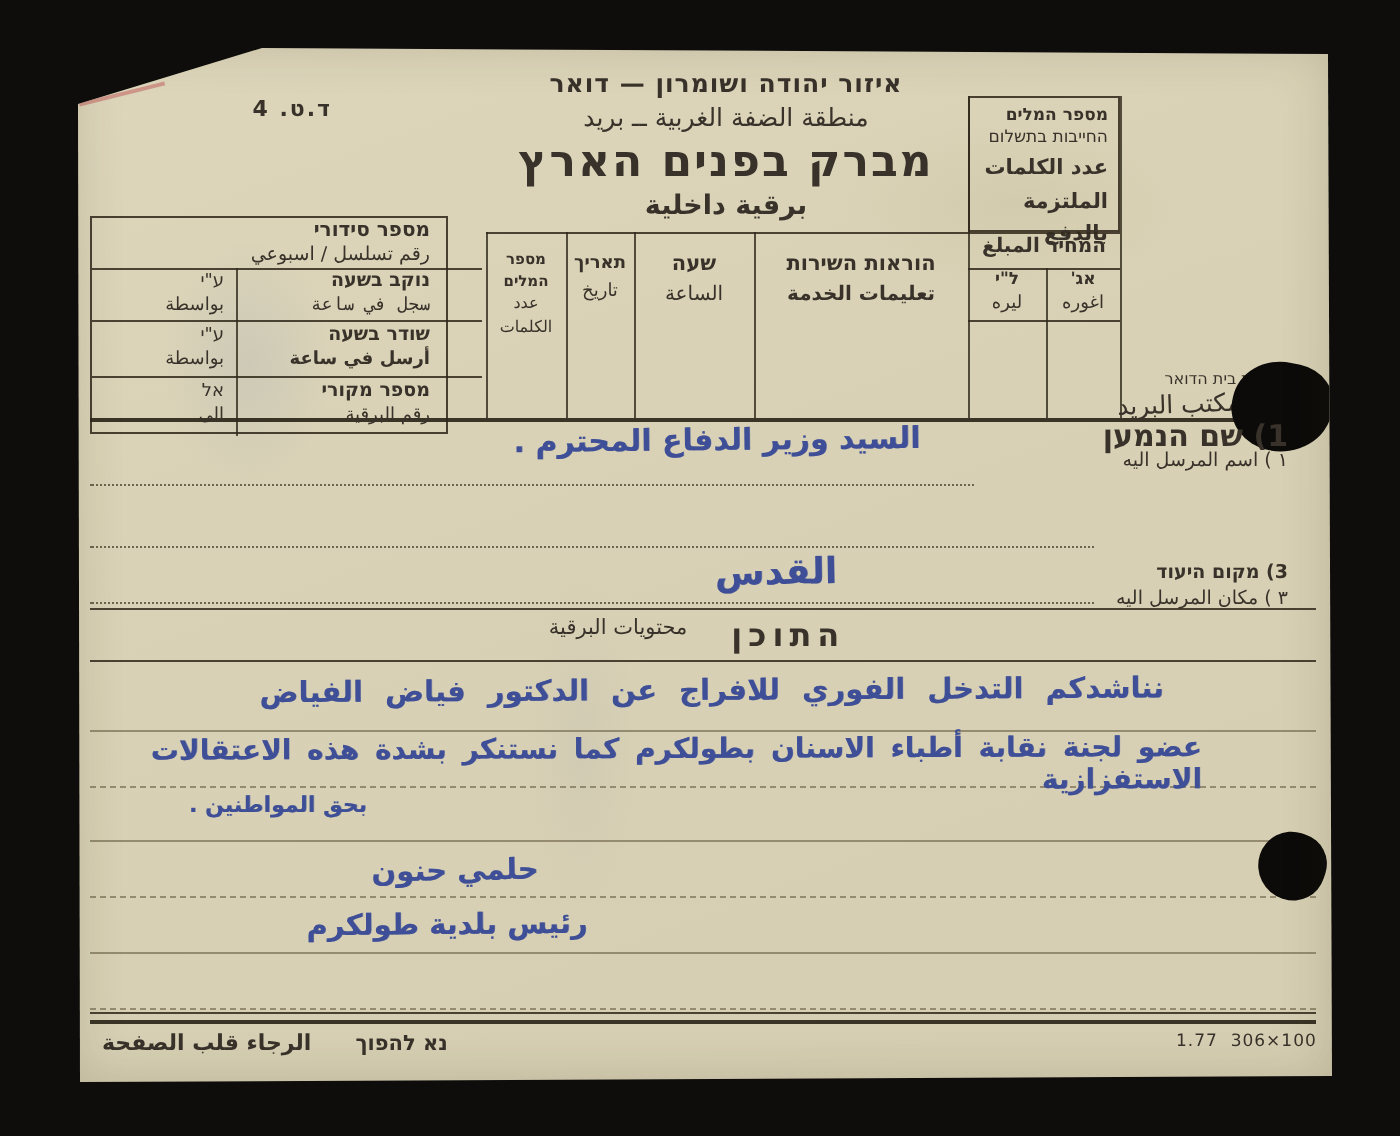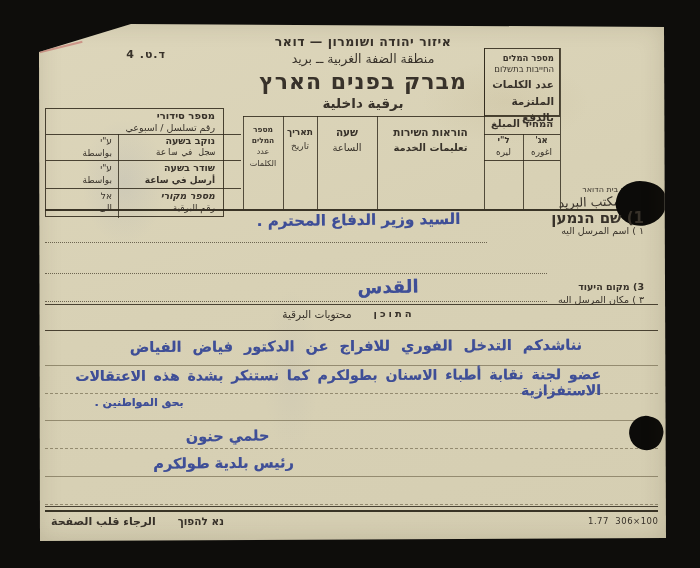--- a/index.html
+++ b/index.html
@@ -127,21 +127,21 @@
     <div class="abs rtl rgt" style="right:8px; top:53px; width:112px;">
       <div class="b ink" style="font-size:9.5px; line-height:12px;">שודר בשעה</div>
       <div class="b ink" style="font-size:9px; line-height:13px;">أرسل في ساعة</div>
     </div>
     <div class="abs rtl rgt" style="left:4px; top:53px; width:62px;">
       <div class="ink" style="font-size:9px; line-height:12px;">ע"י</div>
       <div class="ink" style="font-size:9px; line-height:12px;">بواسطة</div>
     </div>
 
     <div class="abs rtl rgt" style="right:8px; top:81px; width:112px;">
-      <div class="b ink" style="font-size:9.5px; line-height:12px;font-style:italic;">מספר מקורי</div>
+      <div class="b ink" style="font-size:9.5px; line-height:12px;">מספר מקורי</div>
       <div class="ink" style="font-size:9px; line-height:13px;">رقم البرقية</div>
     </div>
     <div class="abs rtl rgt" style="left:4px; top:81px; width:62px;">
       <div class="ink" style="font-size:9px; line-height:12px;">אל</div>
       <div class="ink" style="font-size:9px; line-height:12px;">الى</div>
     </div>
   </div>
 
   <div class="abs rtl rgt" style="left:462px; top:163px; width:146px;">
     <div class="ink" style="font-size:8px; line-height:10px;">חותמת בית הדואר</div>
@@ -160,21 +160,21 @@
 
   <div class="abs rtl rgt" style="left:462px; top:259px; width:146px;">
     <div class="b ink" style="font-size:9.5px; line-height:12px;">3) מקום היעוד</div>
     <div class="ink" style="font-size:9.5px; line-height:13px;">٣ ) مكان المرسل اليه</div>
   </div>
   <div class="abs rtl ctr pen" style="left:310px; top:254px; width:84px; font-size:18px; font-weight:700; letter-spacing:2px; transform:rotate(-1deg);">القدس</div>
   <div class="abs dotted" style="left:9px; top:279px; width:502px;"></div>
 
   <div class="abs hline" style="left:9px; top:282px; width:613px;"></div>
   <div class="abs rtl" style="left:195px; top:286px; width:235px; display:flex; justify-content:center; gap:22px;">
-    <span class="b ink" style="font-size:10px; letter-spacing:3px;">התוכן</span>
+    <span class="b ink" style="font-size:16px; letter-spacing:3px;">התוכן</span>
     <span class="ink" style="font-size:10.5px;">محتويات البرقية</span>
   </div>
   <div class="abs hline" style="left:9px; top:308px; width:613px;"></div>
 
   <div class="abs ruled" style="left:9px; top:343px; width:613px;"></div>
   <div class="abs ruled dash" style="left:9px; top:371px; width:613px;"></div>
   <div class="abs ruled" style="left:9px; top:398px; width:613px;"></div>
   <div class="abs ruled dash" style="left:9px; top:426px; width:613px;"></div>
   <div class="abs ruled" style="left:9px; top:454px; width:613px;"></div>
   <div class="abs ruled dash" style="left:9px; top:482px; width:613px;"></div>

